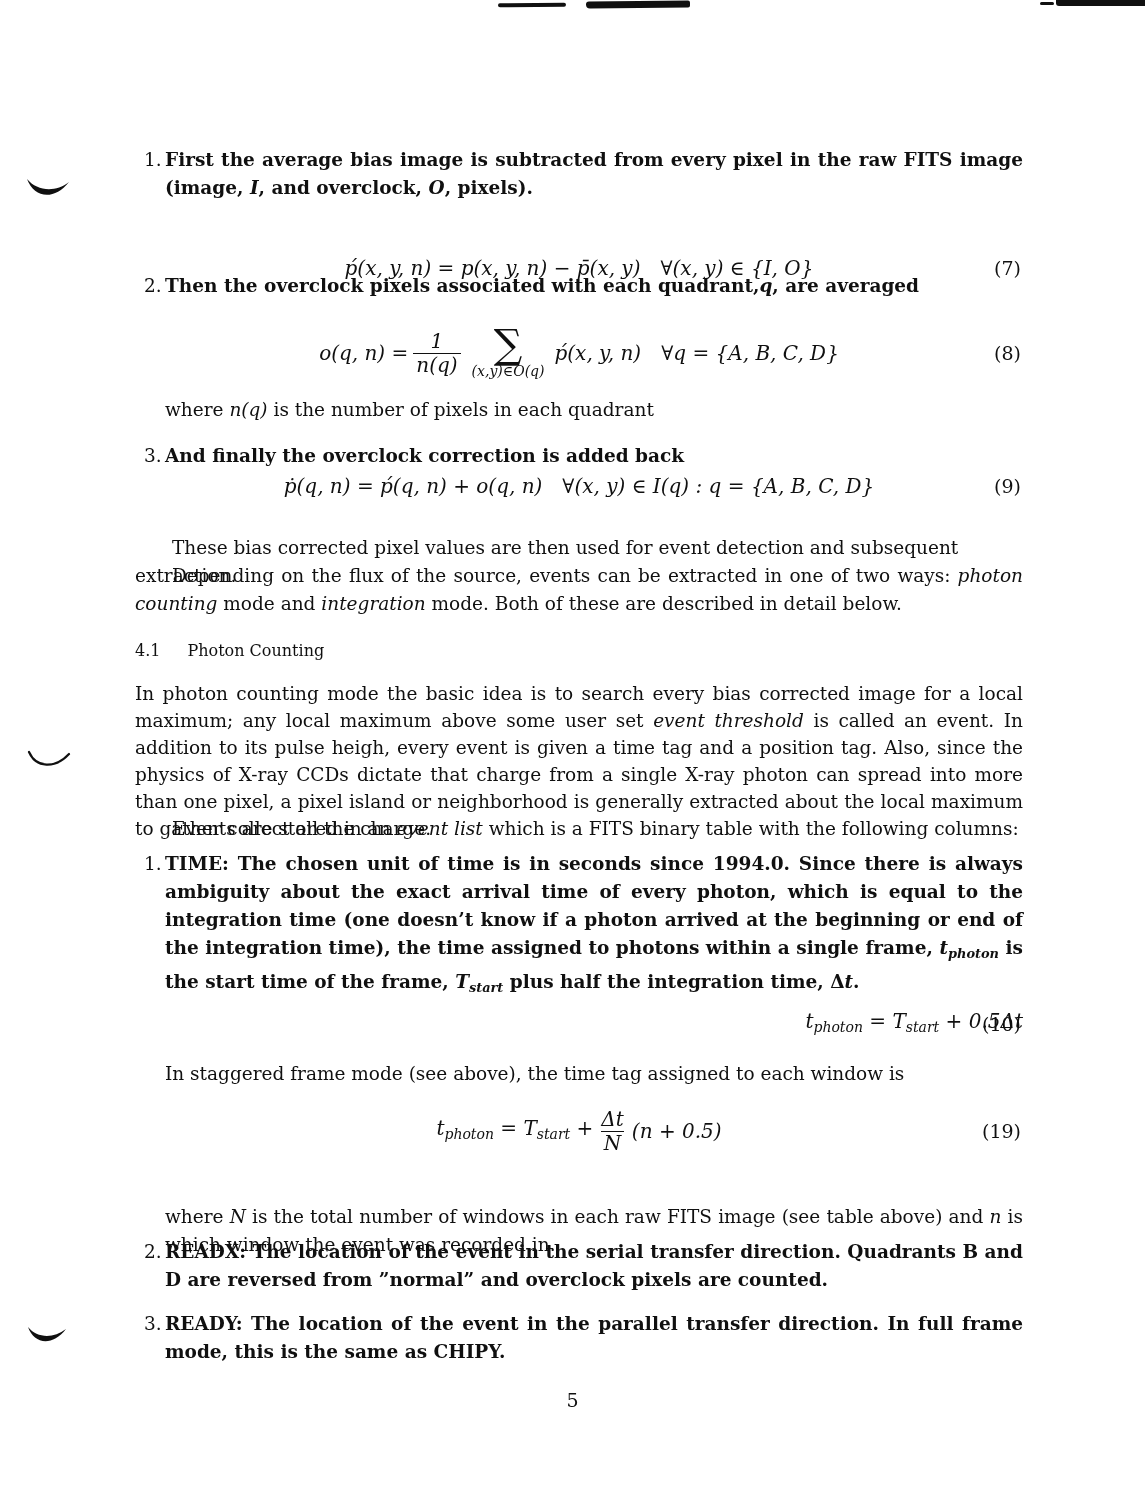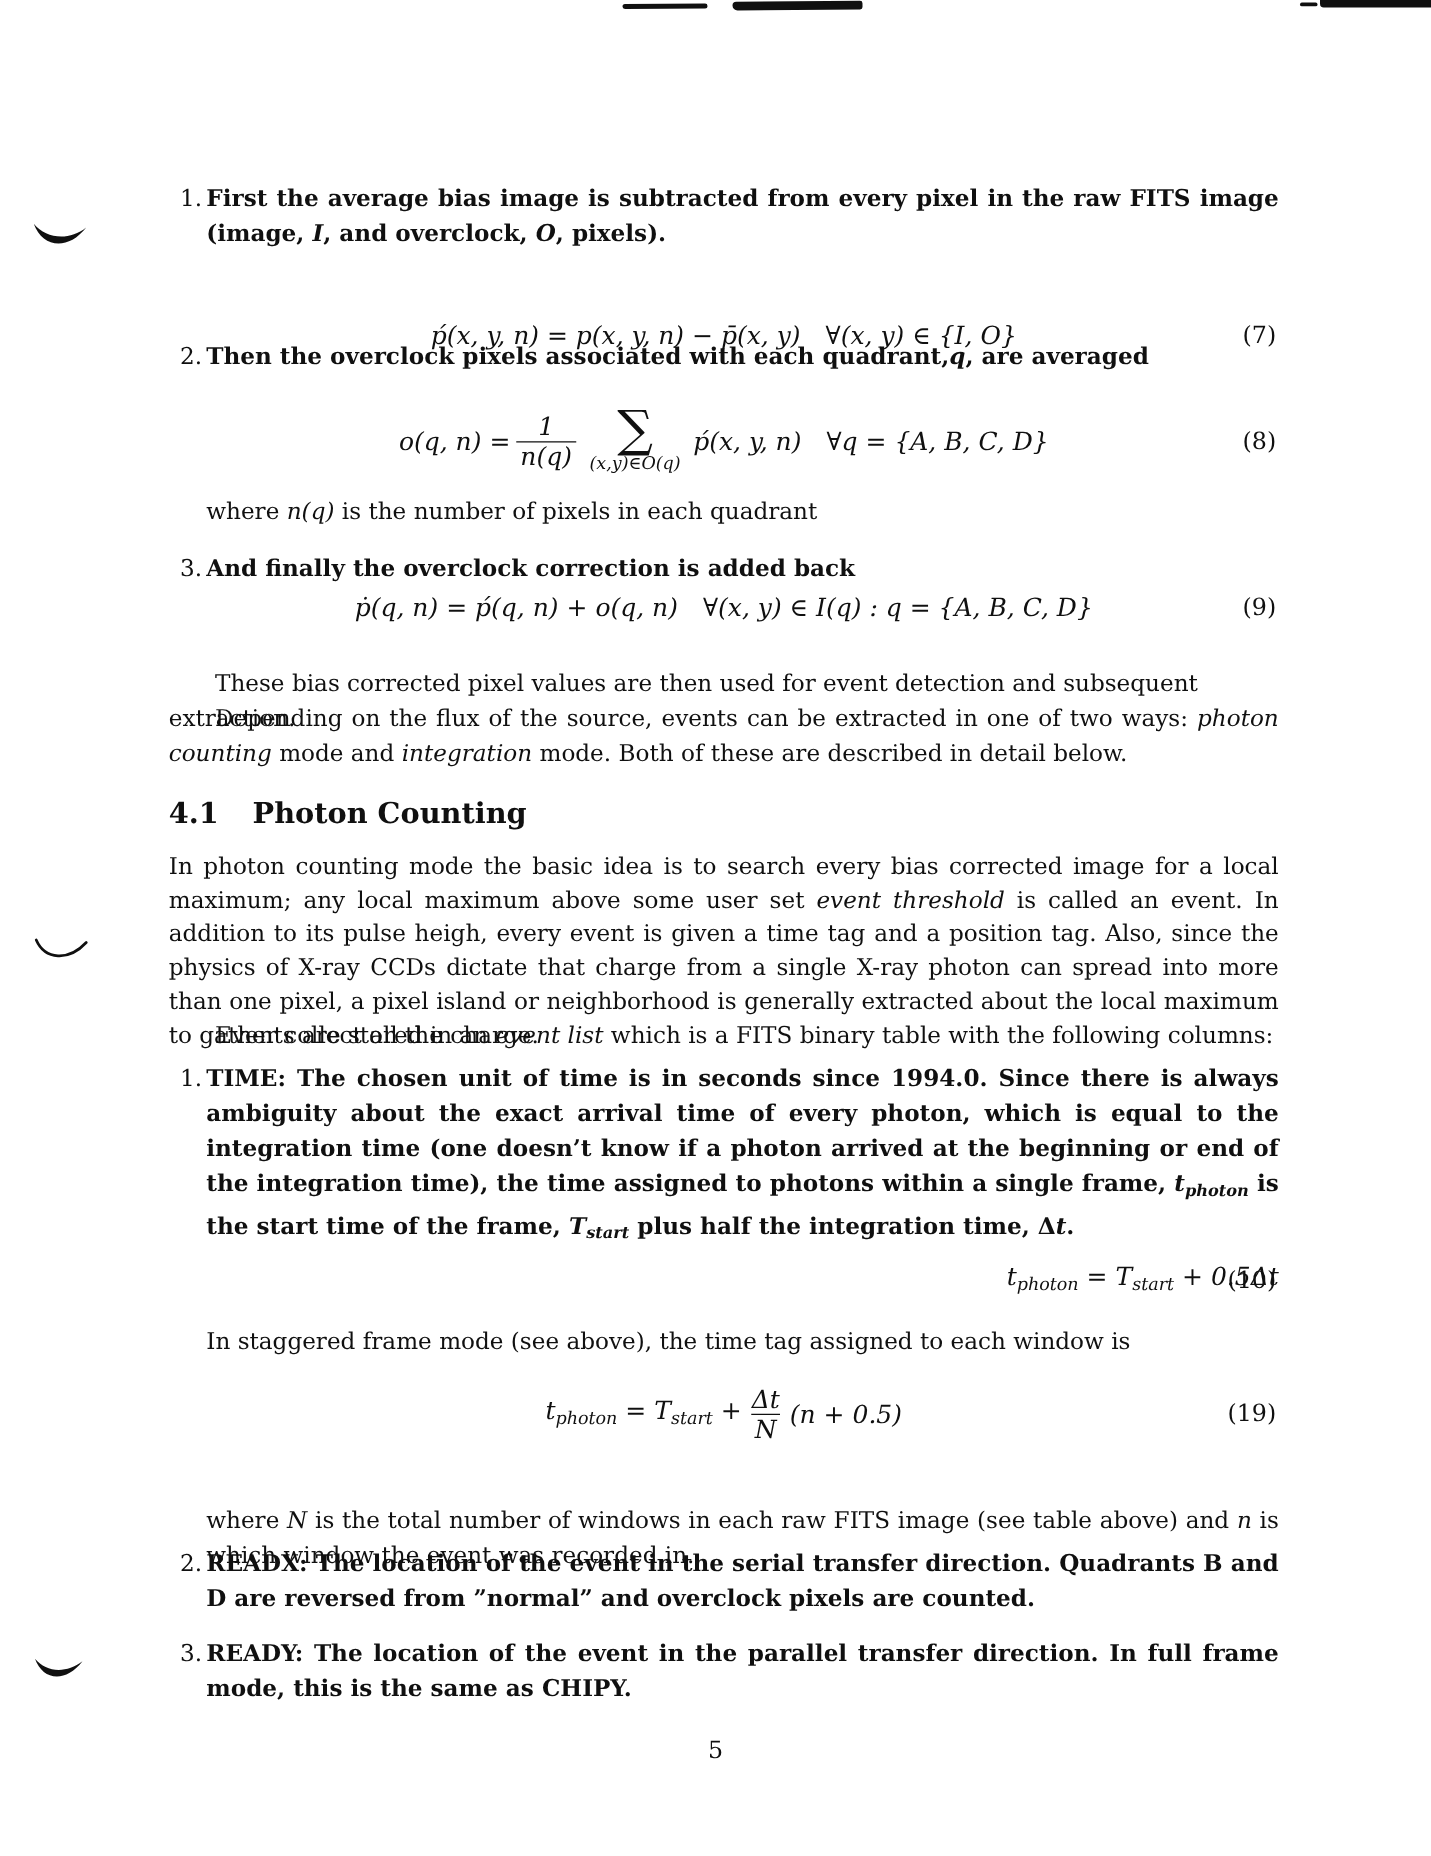--- a/index.html
+++ b/index.html
@@ -21,21 +21,21 @@
   .art-d{left:1040px;top:2px;width:14px;height:3px;border-radius:2px;}
   .check{position:absolute;}
   
   .blk{position:absolute;left:135px;width:888px;}
   .just{text-align:justify;}
   .indent{text-indent:37px;}
   .li{display:flex;}
   .li .num{flex:none;width:30px;padding-left:9px;box-sizing:border-box;}
   .li .body{flex:1;text-align:justify;font-weight:bold;}
   .cont{position:absolute;left:165px;width:858px;text-align:justify;}
-  .heading{position:absolute;left:135px;font-size:23px;font-weight:bold;line-height:26px;}
+  .heading{position:absolute;left:135px;font-size:16px;font-weight:normal;line-height:26px;}
   .heading .hnum{margin-right:27px;}
   
   .eq{
     position:absolute;left:135px;width:888px;
     display:flex;align-items:center;justify-content:center;
     font-size:20px;font-style:italic;
   }
   .eq .eqnum{
     position:absolute;right:2px;top:50%;transform:translateY(-50%);
     font-style:normal;font-size:19px;

